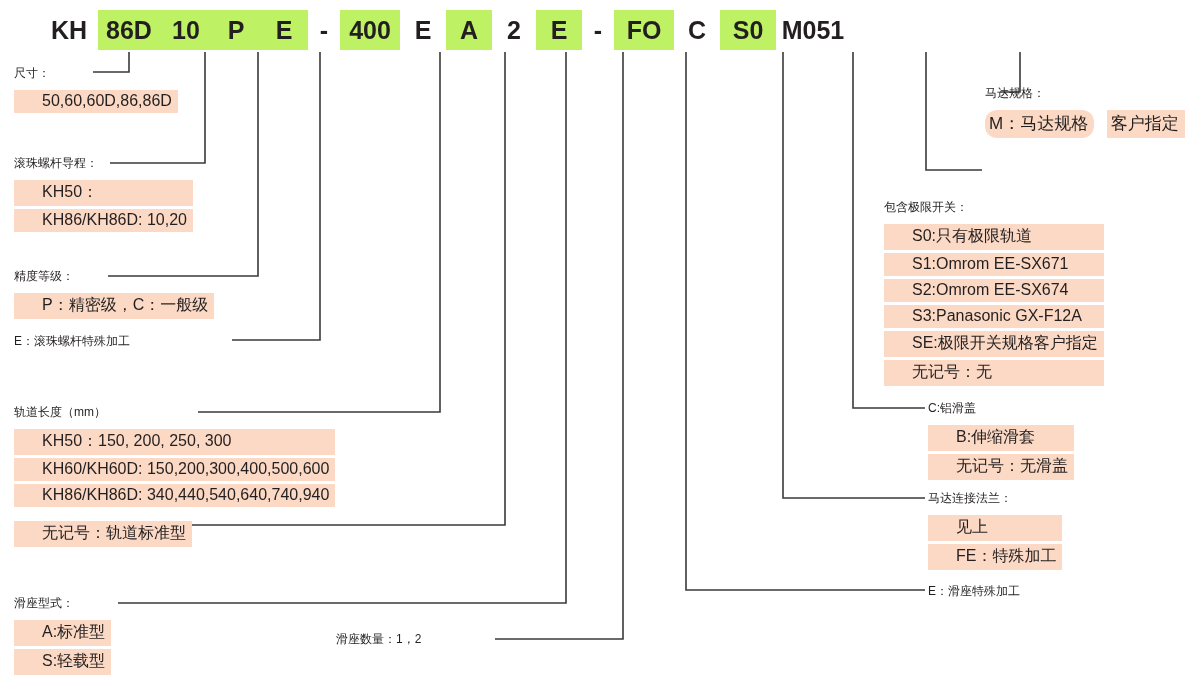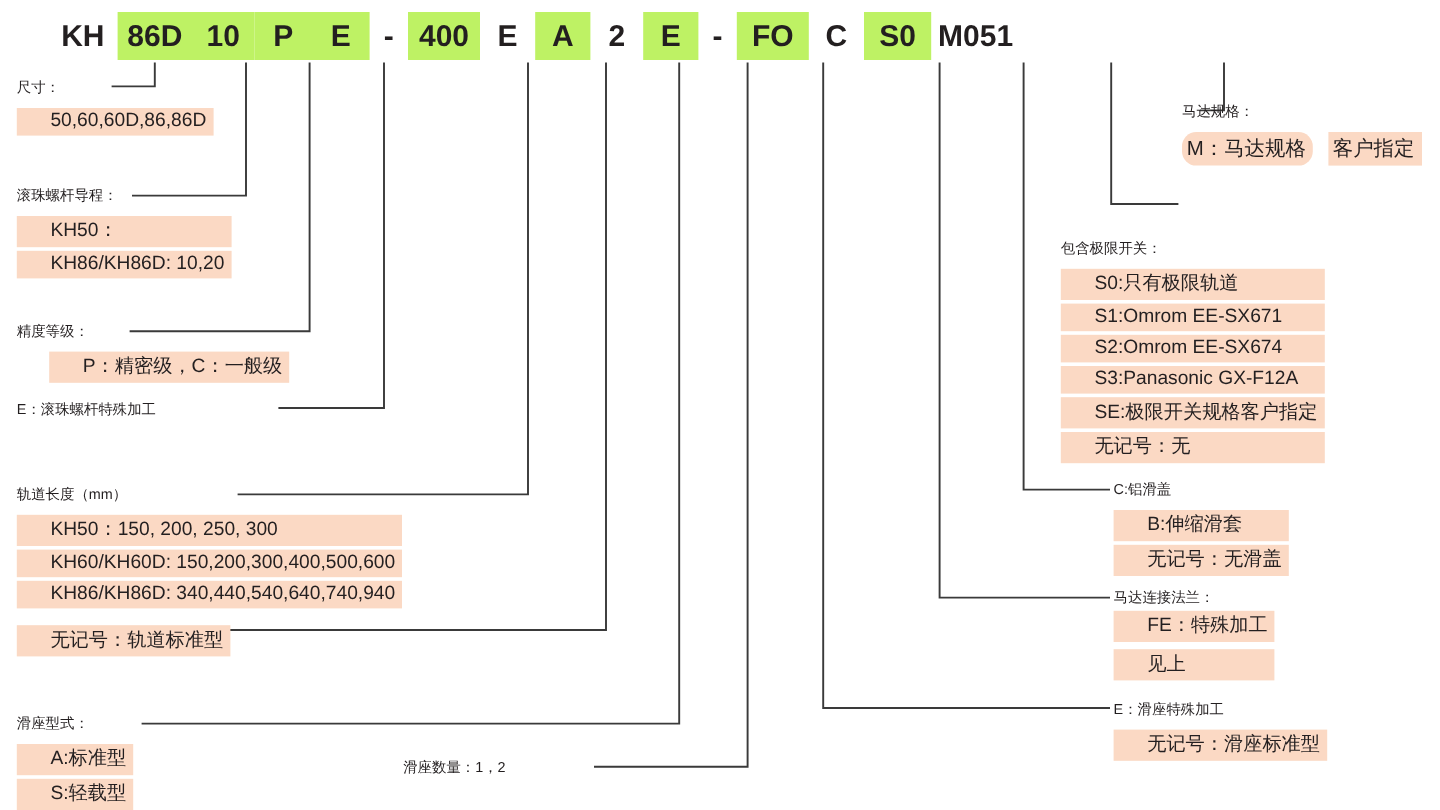--- a/index.html
+++ b/index.html
@@ -103,21 +103,21 @@
 </div>
 
 <div class="row-block" style="left:14px;top:152px;">
   <span class="lbl title" style="position:static;display:block;">滚珠螺杆导程：</span>
   <span class="r pink" style="margin-top:6px;">KH50：</span>
   <span class="r pink">KH86/KH86D: 10,20</span>
 </div>
 
 <div class="row-block" style="left:14px;top:265px;">
   <span class="lbl title" style="position:static;display:block;">精度等级：</span>
-  <span class="r pink" style="margin-top:6px;margin-left:27px;">P：精密级，C：一般级</span>
+  <span class="r pink" style="margin-top:6px;">P：精密级，C：一般级</span>
 </div>
 
 <div class="row-block" style="left:14px;top:330px;">
   <span class="lbl title" style="position:static;display:block;">E：滚珠螺杆特殊加工</span>
 </div>
 
 <div class="row-block" style="left:14px;top:401px;">
   <span class="lbl title" style="position:static;display:block;">轨道长度（mm）</span>
   <span class="r pink" style="margin-top:6px;">KH50：150, 200, 250, 300</span>
   <span class="r pink">KH60/KH60D: 150,200,300,400,500,600</span>
@@ -155,20 +155,19 @@
 </div>
 
 <div class="row-block" style="left:928px;top:397px;">
   <span class="lbl title" style="position:static;display:block;">C:铝滑盖</span>
   <span class="r pink" style="margin-top:6px;">B:伸缩滑套</span>
   <span class="r pink">无记号：无滑盖</span>
 </div>
 
 <div class="row-block" style="left:928px;top:487px;">
   <span class="lbl title" style="position:static;display:block;">马达连接法兰：</span>
+  <span class="r pink" style="margin-top:6px;">见上</span>
   <span class="r pink">FE：特殊加工</span>
-  <span class="r pink" style="margin-top:6px;">见上</span>
 </div>
 
 <div class="row-block" style="left:928px;top:580px;">
   <span class="lbl title" style="position:static;display:block;">E：滑座特殊加工</span>
-  <span class="r pink" style="margin-top:6px;">无记号：滑座标准型</span>
 </div>
 
 </body></html>

